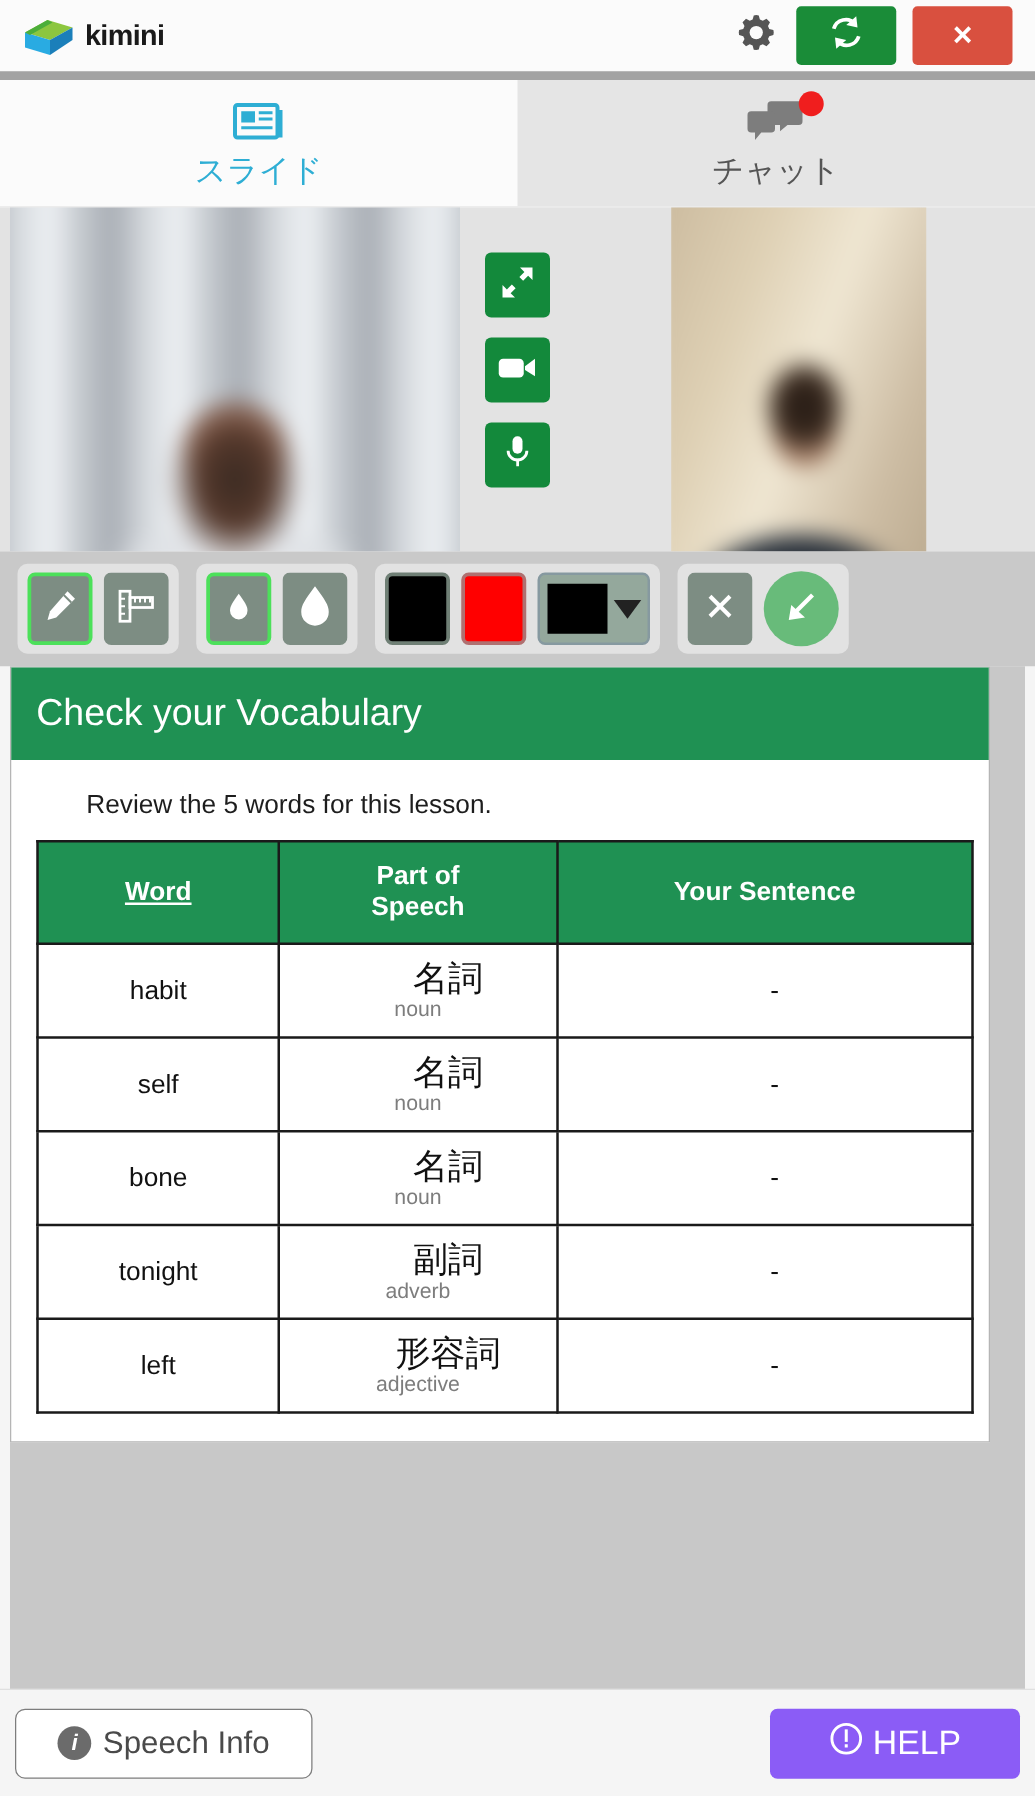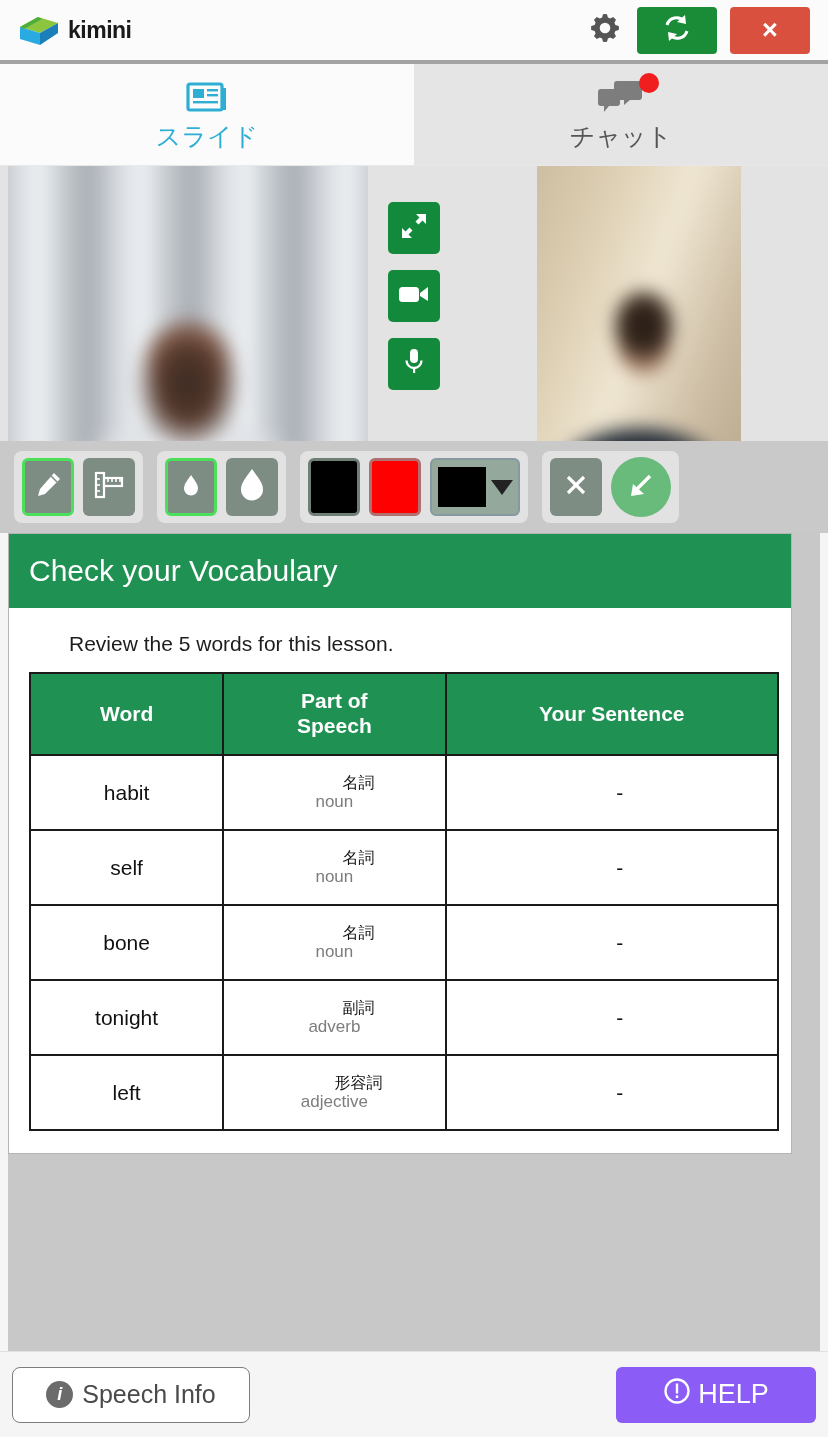--- a/index.html
+++ b/index.html
@@ -10,21 +10,21 @@
     overflow: hidden;
   }
   #app { width: 828px; height: 1437px; position: relative; display: flex; flex-direction: column; background: #f5f5f5; }
 
   
   .header {
     height: 64px; flex: 0 0 64px;
     background: #fbfbfb;
     display: flex; align-items: center;
     padding: 0 10px;
-    border-bottom: 4px solid #a3a3a3;
+    border-bottom: 7px solid #a3a3a3;
     position: relative;
   }
   .logo-wrap { display: flex; align-items: center; gap: 8px; margin-left: 8px; }
   .logo-mark { width: 42px; height: 34px; position: relative; }
   .logo-text { font-size: 23px; font-weight: bold; color: #1a1a1a; letter-spacing: -0.5px; }
 
   .timers { display: flex; align-items: center; gap: 30px; margin-left: 52px; }
   .timer { display: flex; align-items: center; gap: 7px; }
   .timer-val { font-size: 26px; color: #333; letter-spacing: 0px; }
 
@@ -154,25 +154,25 @@
   .slide-sub { font-size: 21px; color: #1d1d1d; margin: 6px 0 16px 40px; }
 
   table.vocab { border-collapse: collapse; width: 750px; margin: 0 auto; table-layout: fixed; }
   table.vocab th, table.vocab td {
     border: 2px solid #1a1a1a; text-align: center; vertical-align: middle;
   }
   table.vocab thead th {
     background: #1f9153; color: #fff; font-size: 21px; font-weight: bold;
     height: 82px; line-height: 1.18;
   }
-  .col-w { width: 179px; }
+  .col-w { width: 179px; text-decoration: underline; }
   .col-p { width: 206px; }
   .col-s { width: 308px; }
   table.vocab tbody td { height: 75px; font-size: 21px; color: #111; background: #fff; }
-  .pos-jp { font-size: 16px; color: #111; display:block; line-height:1.12;padding-left:48px; }
+  .pos-jp { font-size: 28px; color: #111; display:block; line-height:1.12;padding-left:48px; }
   .pos-en { font-size: 17px; color: #7d7d7d; display:block; line-height:1.15; }
   td.sentence { text-align: left; padding-left: 16px; font-size: 20px; }
 
   
   .footer {
     height: 86px; flex: 0 0 86px;
     background: #f5f5f5;
     display: flex; align-items: center; justify-content: space-between;
     padding: 0 12px;
     border-top: 1px solid #e0e0e0;

